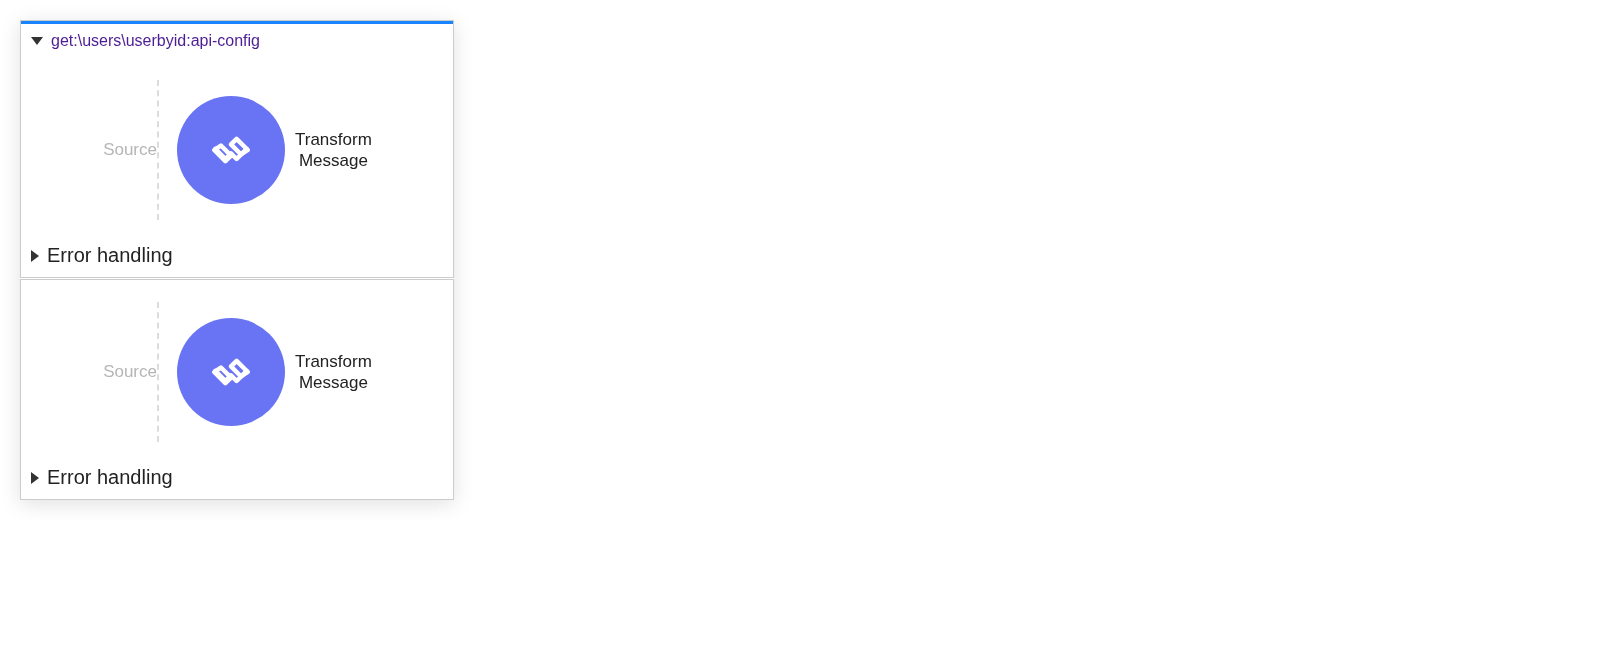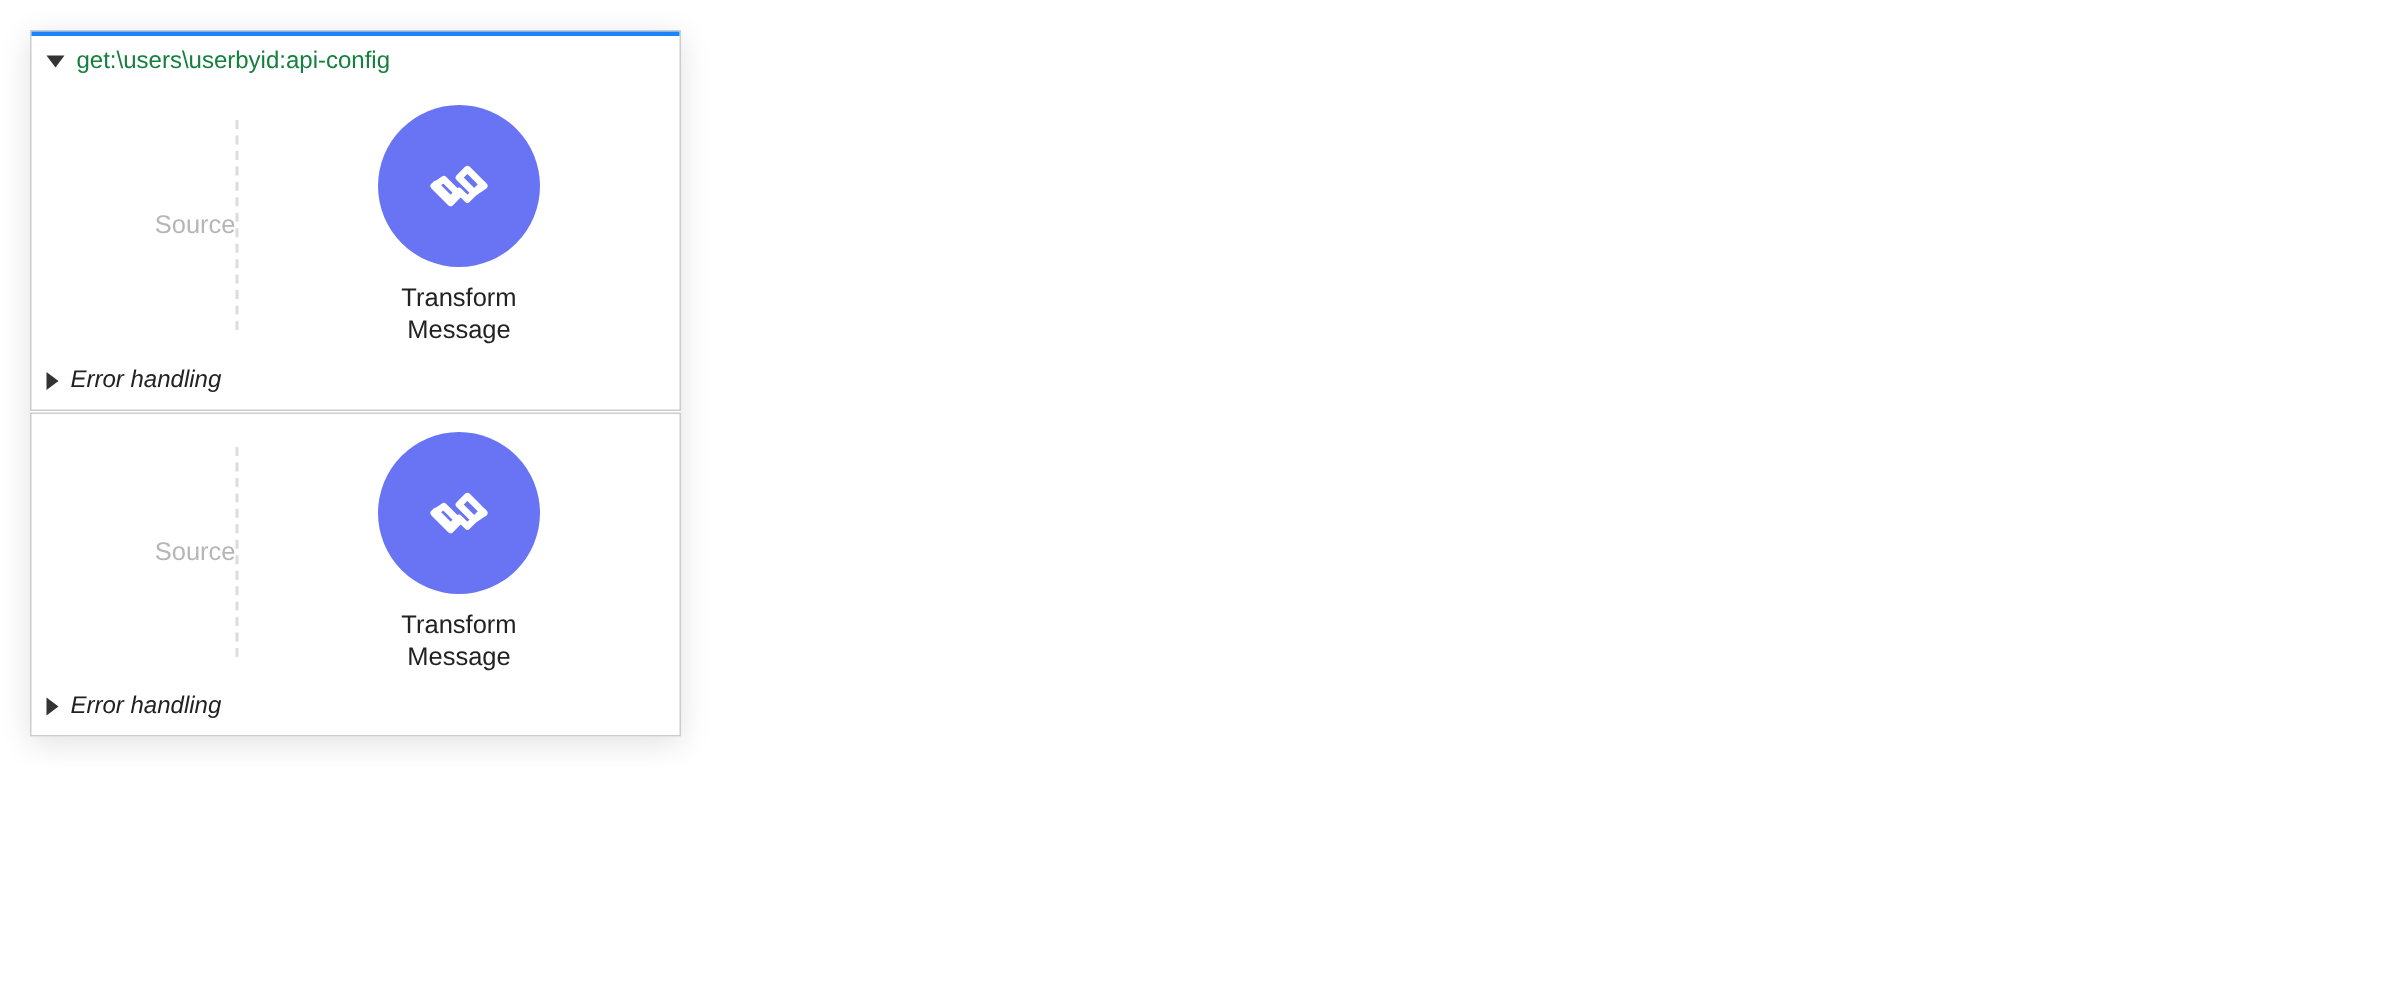--- a/index.html
+++ b/index.html
@@ -29,21 +29,21 @@
       cursor: pointer;
     }
     .panel-header .arrow {
       width: 0; height: 0;
       border-left: 6px solid transparent;
       border-right: 6px solid transparent;
       border-top: 8px solid #333;
     }
     .panel-title {
       font-size: 16px;
-      color: #15803d;
+      color: #4c1d95;
     }
     .panel-body {
       display: flex;
       align-items: center;
       padding: 12px 18px 8px;
       min-height: 180px;
     }
     .source-area {
       flex: 0 0 118px;
       text-align: right;
@@ -52,21 +52,21 @@
     }
     .divider {
       width: 0;
       height: 140px;
       border-right: 2px dashed #dcdcdc;
       margin-right: 18px;
     }
     .node-area {
       flex: 1;
       display: flex;
-      flex-direction: column;
+      flex-direction: row;
       align-items: center;
       gap: 10px;
     }
     .node-icon {
       width: 108px; height: 108px;
       border-radius: 50%;
       background: #6974f4;
       display: flex;
       align-items: center;
       justify-content: center;
@@ -85,23 +85,22 @@
       padding: 6px 10px 10px;
       cursor: pointer;
     }
     .error-row .arrow-right {
       width: 0; height: 0;
       border-top: 6px solid transparent;
       border-bottom: 6px solid transparent;
       border-left: 8px solid #333;
     }
     .error-label {
-      font-size: 16px;
+      font-size: 20px;
       color: #222;
-      font-style: italic;
     }
   </style>
 </head>
 <body>
 
 <div class="container">
 
   <div class="flow-panel">
     <div class="panel-header">
       <span class="arrow"></span>

